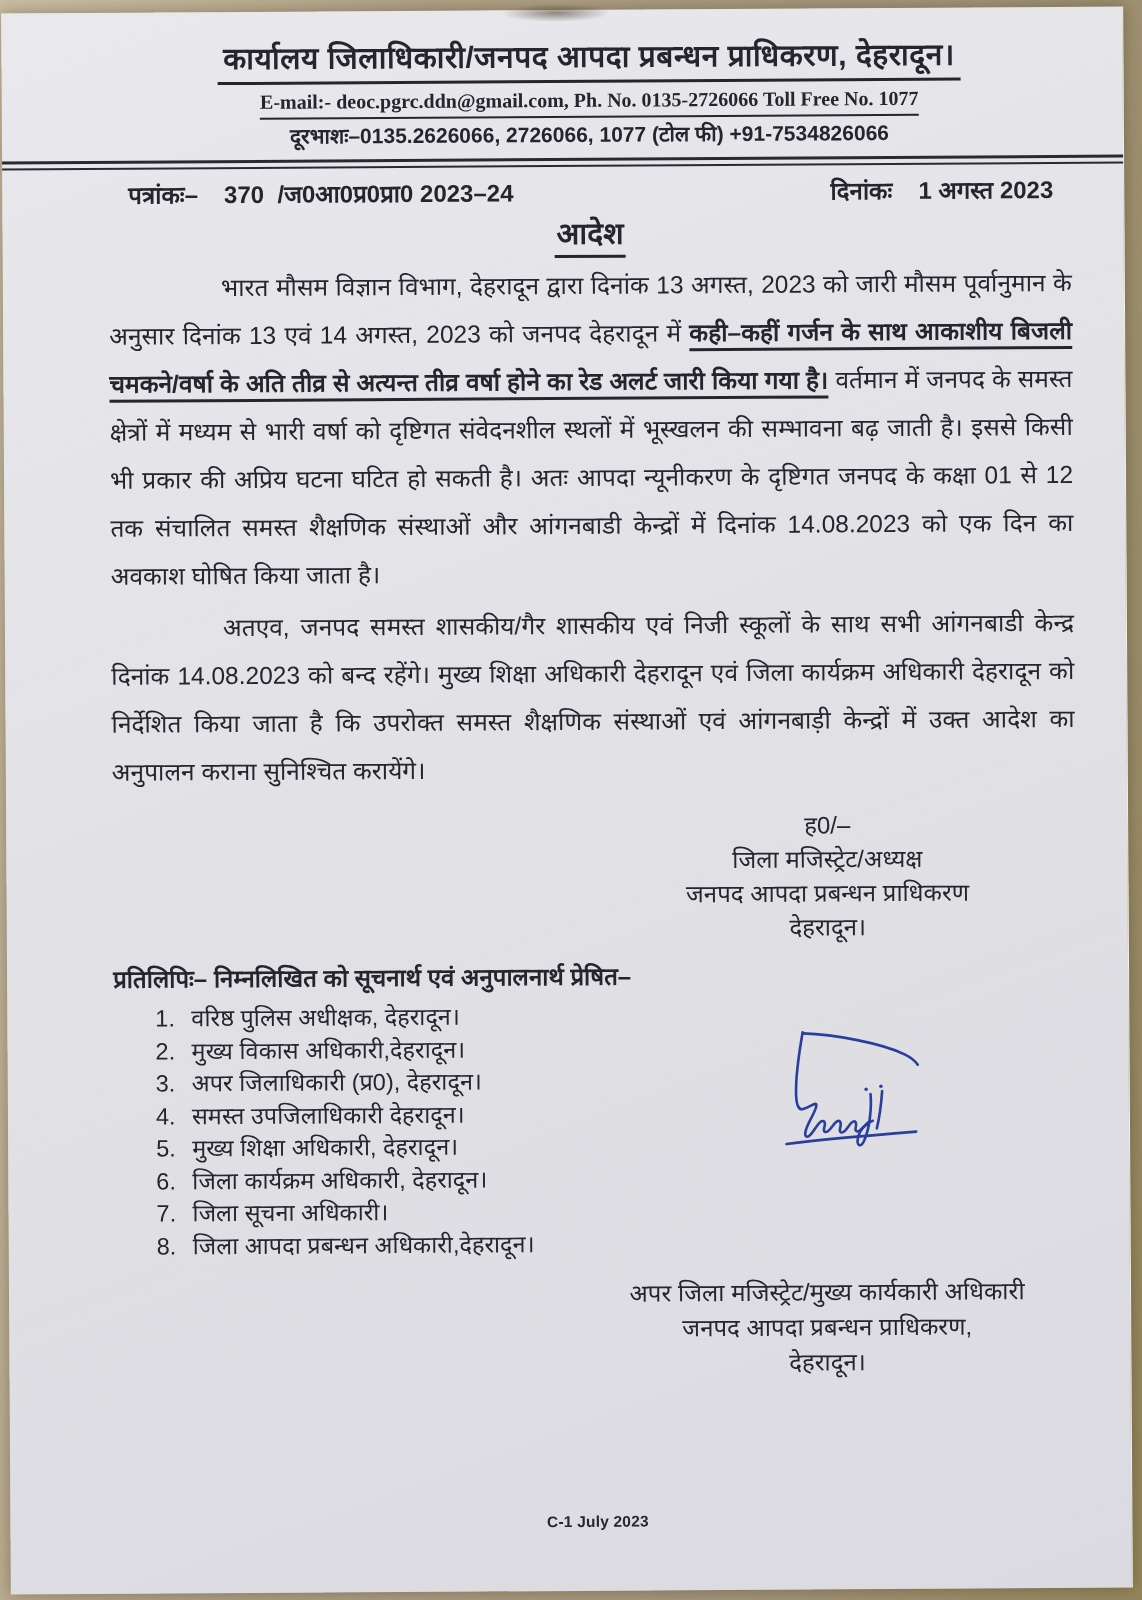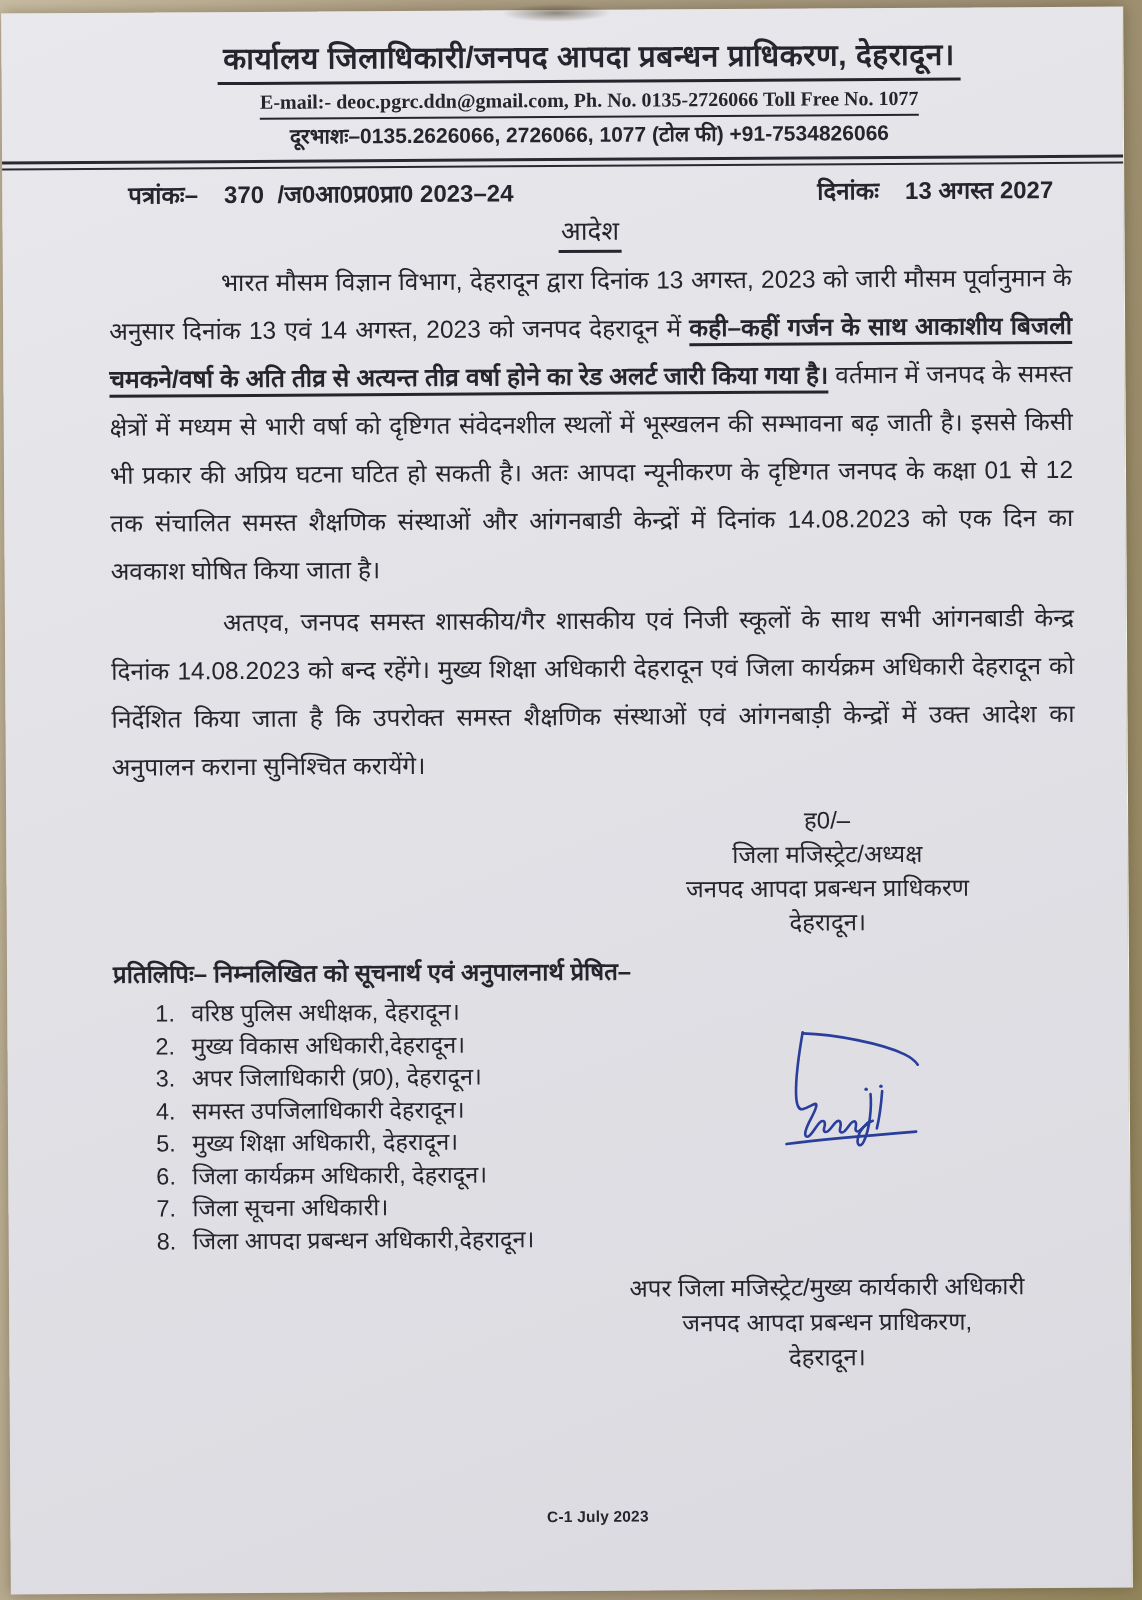--- a/index.html
+++ b/index.html
@@ -28,21 +28,21 @@
     font-family:"Liberation Serif",serif;font-size:20px;font-weight:700;line-height:30px;
     display:inline-block;border-bottom:2px solid #26252d;padding-bottom:1px;margin-top:2px;
   }
   .hdr-phone{font-size:21px;font-weight:700;line-height:31px;margin-top:1px;}
   .rule{height:4px;border-top:3px solid #2a2932;border-bottom:2px solid #2a2932;
     margin:8px -52px 0 -106px;}
   .refrow{display:flex;justify-content:space-between;align-items:baseline;
     font-size:24px;font-weight:700;margin:8px 18px 0 20px;}
   .refrow .gap{display:inline-block;width:26px;}
   .title-wrap{text-align:center;margin-top:4px;}
-  .order-title{font-size:26px;font-weight:400;display:inline-block;
+  .order-title{font-size:30px;font-weight:700;display:inline-block;
     border-bottom:3px solid #26252d;padding:0 2px 2px 2px;}
   .para{font-size:24.5px;line-height:48px;text-align:justify;text-indent:112px;margin:4px 0 0 0;}
   .alert{font-weight:700;text-decoration:underline;text-decoration-thickness:2.5px;text-underline-offset:7px;}
   .sig-block{width:380px;margin:16px 58px 0 auto;text-align:center;
     font-size:24px;line-height:34px;}
   .copy-head{font-size:24px;line-height:34px;margin-top:14px;font-weight:600;}
   .copy-list{margin-top:6px;}
   .copy-item{display:flex;font-size:23.5px;line-height:32.5px;}
   .copy-item .num{width:36px;margin-left:42px;flex:none;}
   .counter-block{width:430px;margin:16px 36px 0 auto;text-align:center;
@@ -65,21 +65,21 @@
       <div class="hdr-phone">दूरभाशः–0135.2626066, 2726066, 1077 (टोल फी) +91-7534826066</div>
     </div>
 
     <div class="rule"></div>
 
     <div class="refrow">
       <span>
         <span>पत्रांकः–</span><span class="gap"></span><span>370</span>&nbsp;&nbsp;<span>/ज0आ0प्र0प्रा0 2023–24</span>
       </span>
       <span>
-        <span>दिनांकः</span><span class="gap"></span><span>13 अगस्त  2027</span>
+        <span>दिनांकः</span><span class="gap"></span><span>1 अगस्त  2023</span>
       </span>
     </div>
 
     <div class="title-wrap">
       <span class="order-title">आदेश</span>
     </div>
 
     <p class="para"><span>भारत मौसम विज्ञान विभाग, देहरादून द्वारा दिनांक 13 अगस्त, 2023 को जारी मौसम पूर्वानुमान के अनुसार दिनांक 13 एवं 14 अगस्त, 2023 को जनपद देहरादून में </span><span class="alert">कही–कहीं गर्जन के साथ आकाशीय बिजली चमकने/वर्षा के अति तीव्र से अत्यन्त तीव्र वर्षा होने का रेड अलर्ट जारी किया गया है।</span><span>  वर्तमान में जनपद के समस्त क्षेत्रों में मध्यम से भारी वर्षा को दृष्टिगत संवेदनशील स्थलों में भूस्खलन की सम्भावना बढ़ जाती है। इससे किसी भी प्रकार की अप्रिय घटना घटित हो सकती है। अतः आपदा न्यूनीकरण के दृष्टिगत जनपद के कक्षा 01 से 12 तक संचालित समस्त शैक्षणिक संस्थाओं और आंगनबाडी केन्द्रों में दिनांक 14.08.2023 को एक दिन का अवकाश घोषित किया जाता है।</span></p>
 
     <p class="para">अतएव, जनपद समस्त शासकीय/गैर शासकीय एवं निजी स्कूलों के साथ सभी आंगनबाडी केन्द्र दिनांक 14.08.2023 को बन्द रहेंगे। मुख्य शिक्षा अधिकारी देहरादून एवं जिला कार्यक्रम अधिकारी देहरादून को निर्देशित किया जाता है कि उपरोक्त समस्त शैक्षणिक संस्थाओं एवं आंगनबाड़ी केन्द्रों में उक्त आदेश का अनुपालन कराना सुनिश्चित करायेंगे।</p>

